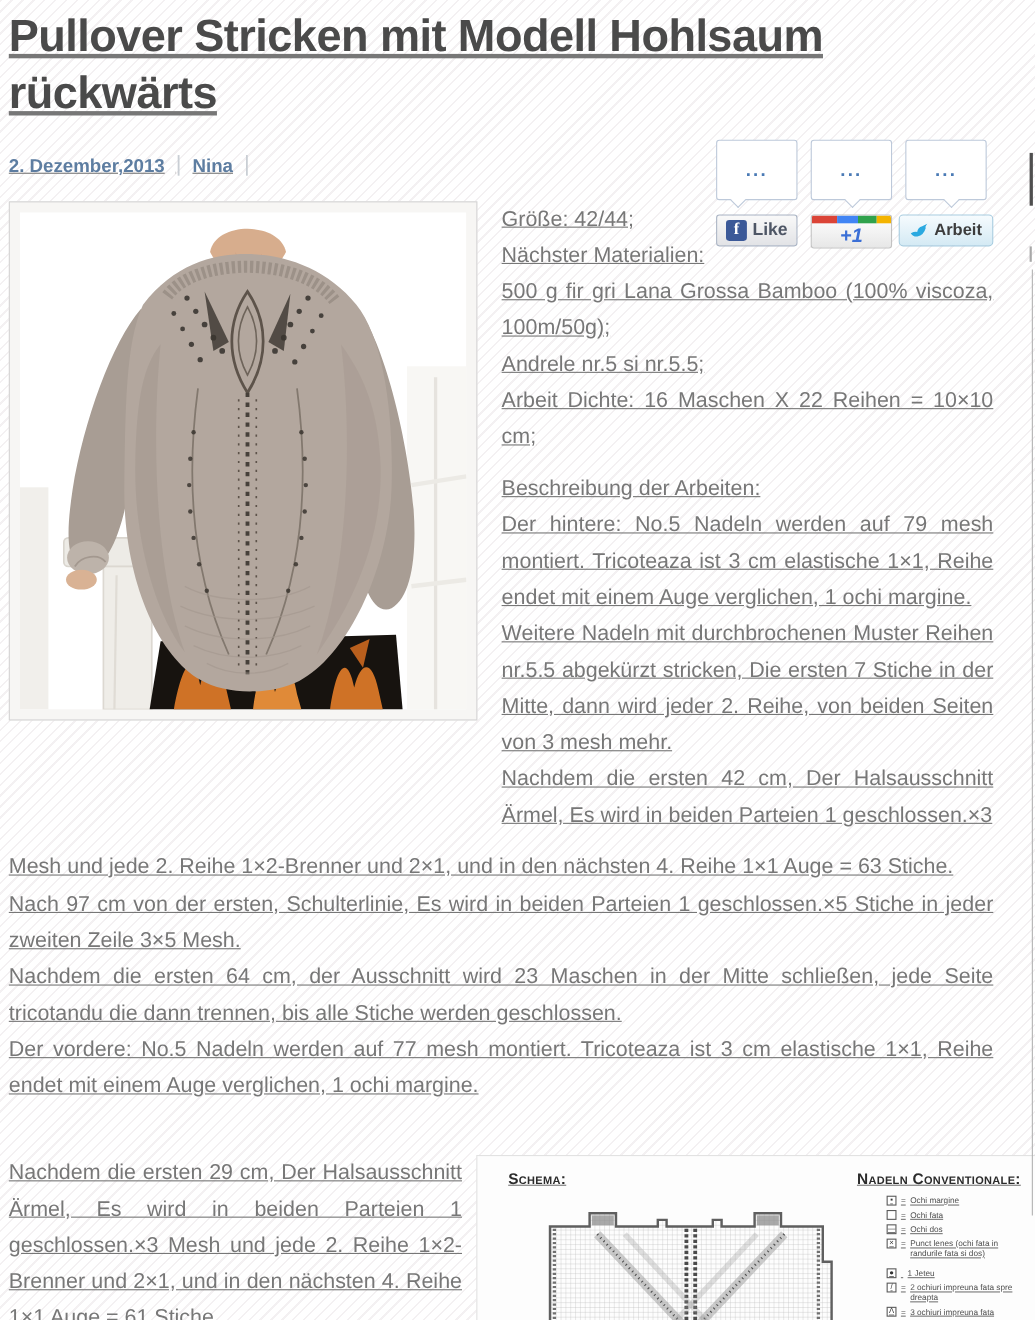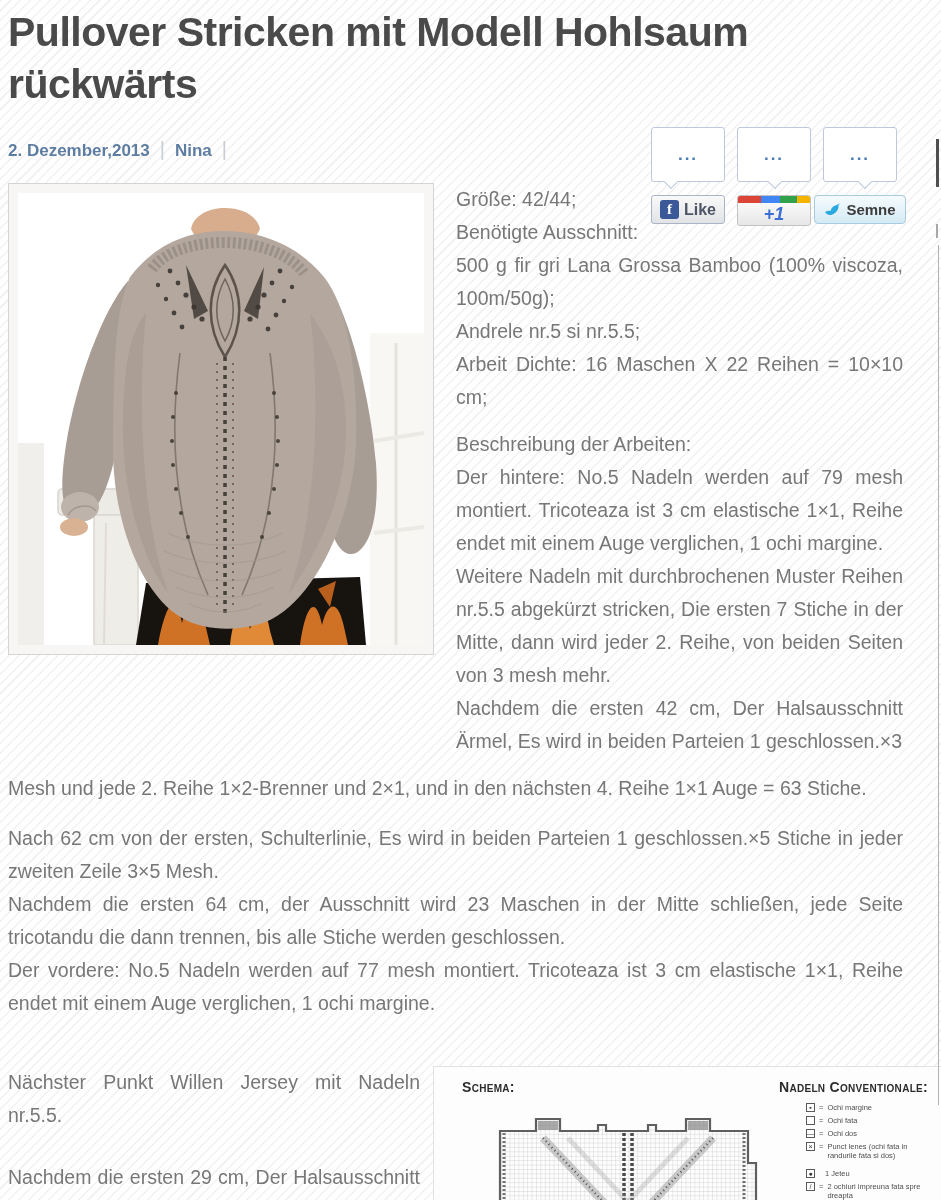--- a/index.html
+++ b/index.html
@@ -6,21 +6,21 @@
   html,body { width:941px; }
   body {
     width:941px; height:1200px; overflow:hidden; position:relative;
     font-family:"Liberation Sans", sans-serif;
     background:#ffffff;
     background-image:repeating-linear-gradient(135deg,
       rgba(214,204,209,0.28) 0px, rgba(214,204,209,0.28) 1.5px,
       rgba(255,255,255,0) 1.5px, rgba(255,255,255,0) 7px);
     color:#777;
   }
-  .page { position:relative; width:923px; height:1200px; padding:6px 8px 0 8px; }
+  .page { position:relative; width:923px; height:1200px; padding:6px 8px 0 8px;text-decoration:underline; }
 
   
   .title {
     font-size:41px; line-height:52px; font-weight:700; color:#4a4a4a;
     letter-spacing:-0.5px; max-width:880px;
   }
   .meta { margin-top:28px; font-size:17px; font-weight:700; color:#5d7da1; display:flex; align-items:flex-end; }
   .meta .sep { color:#c9ced4; font-weight:400; font-size:20px; margin:0 10px; }
 
   
@@ -67,21 +67,21 @@
     flex:0 0 auto; width:426px; height:472px; background:#f7f6f4;
     border:1px solid #d4d4d4; padding:9px;
   }
   .photo-frame svg { display:block; width:406px; height:452px; }
   .right-col { flex:1; margin-left:22px; padding-right:12px; font-size:19.5px; line-height:33px; text-align:justify; }
   .right-col p, .full-text p, .left-col p { color:#777; }
   .intro div { text-align:justify; }
   .section-heading { margin-top:14px; }
 
   .full-text { margin-top:14px; padding-right:12px; font-size:19.5px; line-height:33px; text-align:justify; }
-  .full-text p.gap-after { margin-bottom:17px; }
+  .full-text p.gap-after { margin-bottom:1px; }
 
   
   .bottom-row { margin-top:46px; display:flex; }
   .left-col { flex:0 0 auto; width:412px; margin-right:13px; font-size:19.5px; line-height:33px; text-align:justify; }
   .left-col p.gap-after { margin-bottom:29px; }
 
   .schema-panel {
     flex:1; background:#fdfdfd; border:1px solid #e2e2e2; height:470px;
     padding:12px 8px 0 14px; display:flex; flex-direction:column;
   }
@@ -154,21 +154,21 @@
     <div class="social-col">
       <div class="bubble">
         <span class="dots">...</span>
         <span class="tail" style="left:36px"></span>
       </div>
       <div class="btn-row">
         <div class="tweet-btn">
           <svg width="17" height="15" viewBox="0 0 17 15">
             <path d="M1 10 Q4.5 8.2 6.8 8.8 Q7.4 4.8 11.4 3.6 L16 1.4 Q13.6 4.4 14.6 5.2 Q12.8 11.8 7 13 Q3 13.4 1 10 Z" fill="#2aa9e0"></path>
           </svg>
-          <span class="tweet-label">Semne</span>
+          <span class="tweet-label">Arbeit</span>
         </div>
       </div>
     </div>
   </div>
 
   <div class="content-row">
     <div class="photo-frame">
       <svg viewBox="0 0 406 452">
         <rect x="0" y="0" width="406" height="452" fill="#ffffff"></rect>
 
@@ -263,42 +263,41 @@
           <path d="M150 376 C182 392 232 392 264 376"></path>
           <path d="M158 394 C186 408 228 408 256 394"></path>
           <path d="M170 410 C192 422 222 422 244 410"></path>
         </g>
       </svg>
     </div>
 
     <div class="right-col">
       <div class="intro">
         <div>Größe: 42/44;</div>
-        <div>Benötigte Ausschnitt:</div>
+        <div>Nächster Materialien:</div>
         <div>500 g fir gri Lana Grossa Bamboo (100% viscoza, 100m/50g);</div>
         <div>Andrele nr.5 si nr.5.5;</div>
         <div>Arbeit Dichte: 16 Maschen X 22 Reihen = 10×10 cm;</div>
       </div>
       <p class="section-heading">Beschreibung der Arbeiten:</p>
       <p>Der hintere: No.5 Nadeln werden auf 79 mesh montiert. Tricoteaza ist 3 cm elastische 1×1, Reihe endet mit einem Auge verglichen, 1 ochi margine.</p>
       <p>Weitere Nadeln mit durchbrochenen Muster Reihen nr.5.5 abgekürzt stricken, Die ersten 7 Stiche in der Mitte, dann wird jeder 2. Reihe, von beiden Seiten von 3 mesh mehr.</p>
       <p>Nachdem die ersten 42 cm, Der Halsausschnitt Ärmel, Es wird in beiden Parteien 1 geschlossen.×3</p>
     </div>
   </div>
 
   <div class="full-text">
     <p class="gap-after">Mesh und jede 2. Reihe 1×2-Brenner und 2×1, und in den nächsten 4. Reihe 1×1 Auge = 63 Stiche.</p>
-    <p>Nach 62 cm von der ersten, Schulterlinie, Es wird in beiden Parteien 1 geschlossen.×5 Stiche in jeder zweiten Zeile 3×5 Mesh.</p>
+    <p>Nach 97 cm von der ersten, Schulterlinie, Es wird in beiden Parteien 1 geschlossen.×5 Stiche in jeder zweiten Zeile 3×5 Mesh.</p>
     <p>Nachdem die ersten 64 cm, der Ausschnitt wird 23 Maschen in der Mitte schließen, jede Seite tricotandu die dann trennen, bis alle Stiche werden geschlossen.</p>
     <p>Der vordere: No.5 Nadeln werden auf 77 mesh montiert. Tricoteaza ist 3 cm elastische 1×1, Reihe endet mit einem Auge verglichen, 1 ochi margine.</p>
   </div>
 
   <div class="bottom-row">
     <div class="left-col">
-      <p class="gap-after">Nächster Punkt Willen Jersey mit Nadeln nr.5.5.</p>
       <p>Nachdem die ersten 29 cm, Der Halsausschnitt Ärmel, Es wird in beiden Parteien 1 geschlossen.×3 Mesh und jede 2. Reihe 1×2-Brenner und 2×1, und in den nächsten 4. Reihe 1×1 Auge = 61 Stiche.</p>
 
     </div>
 
     <div class="schema-panel">
       <div class="schema-head">
         <span class="schema-title">Schema:</span>
         <span class="legend-title">Nadeln Conventionale:</span>
       </div>
       <div class="schema-body">

